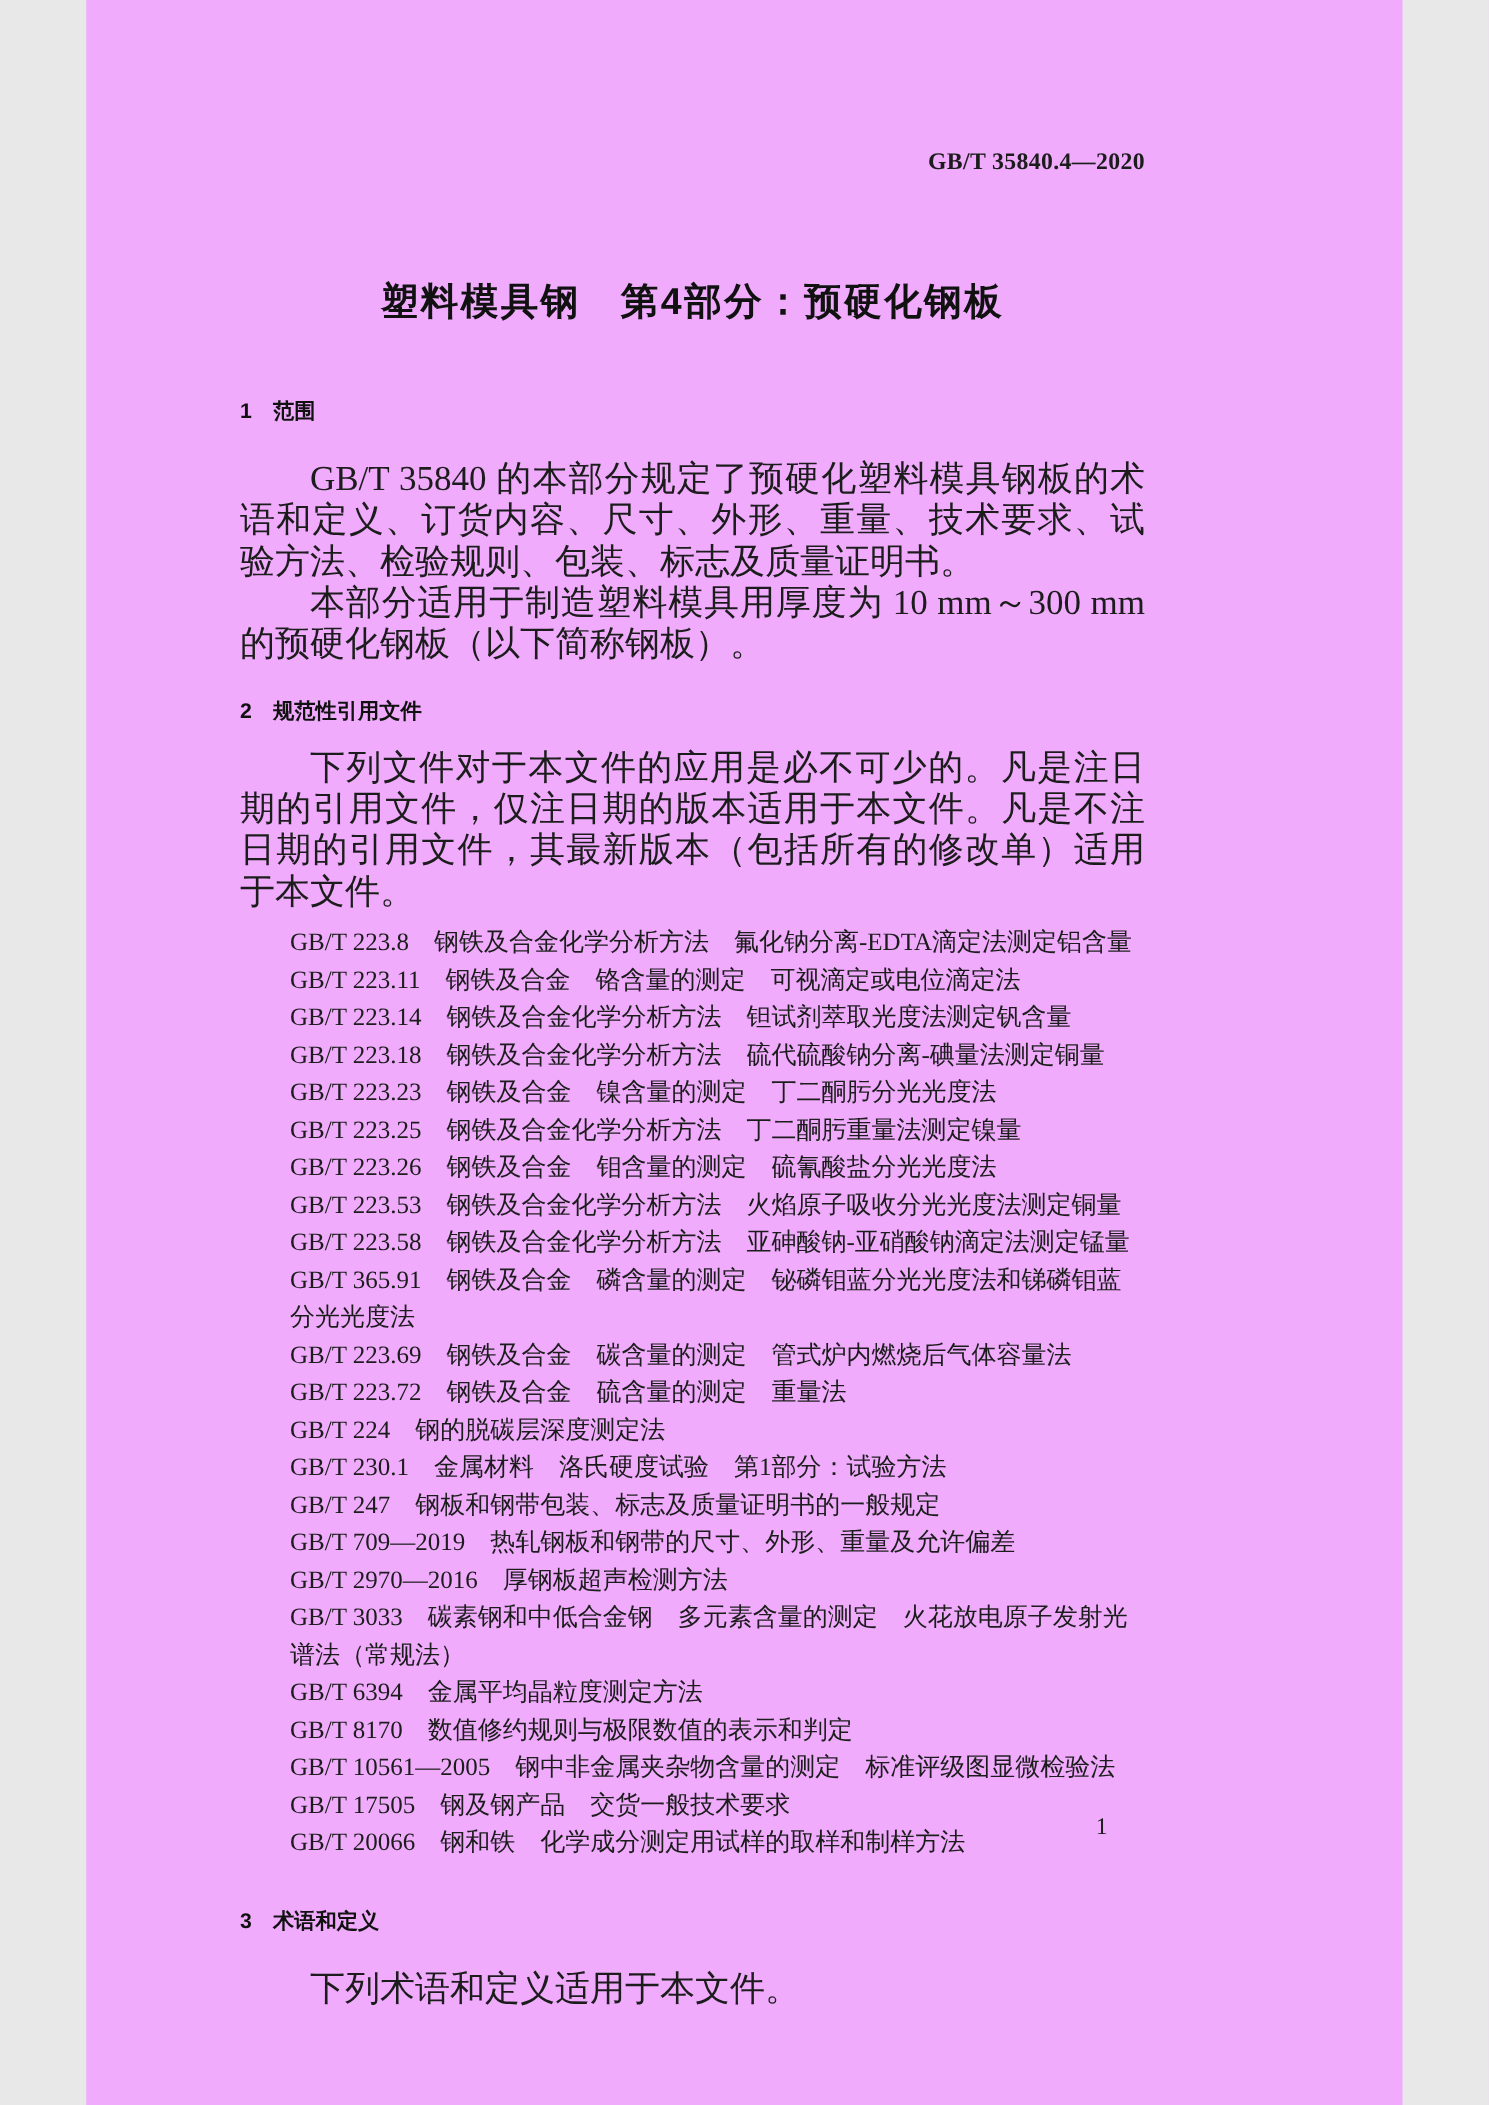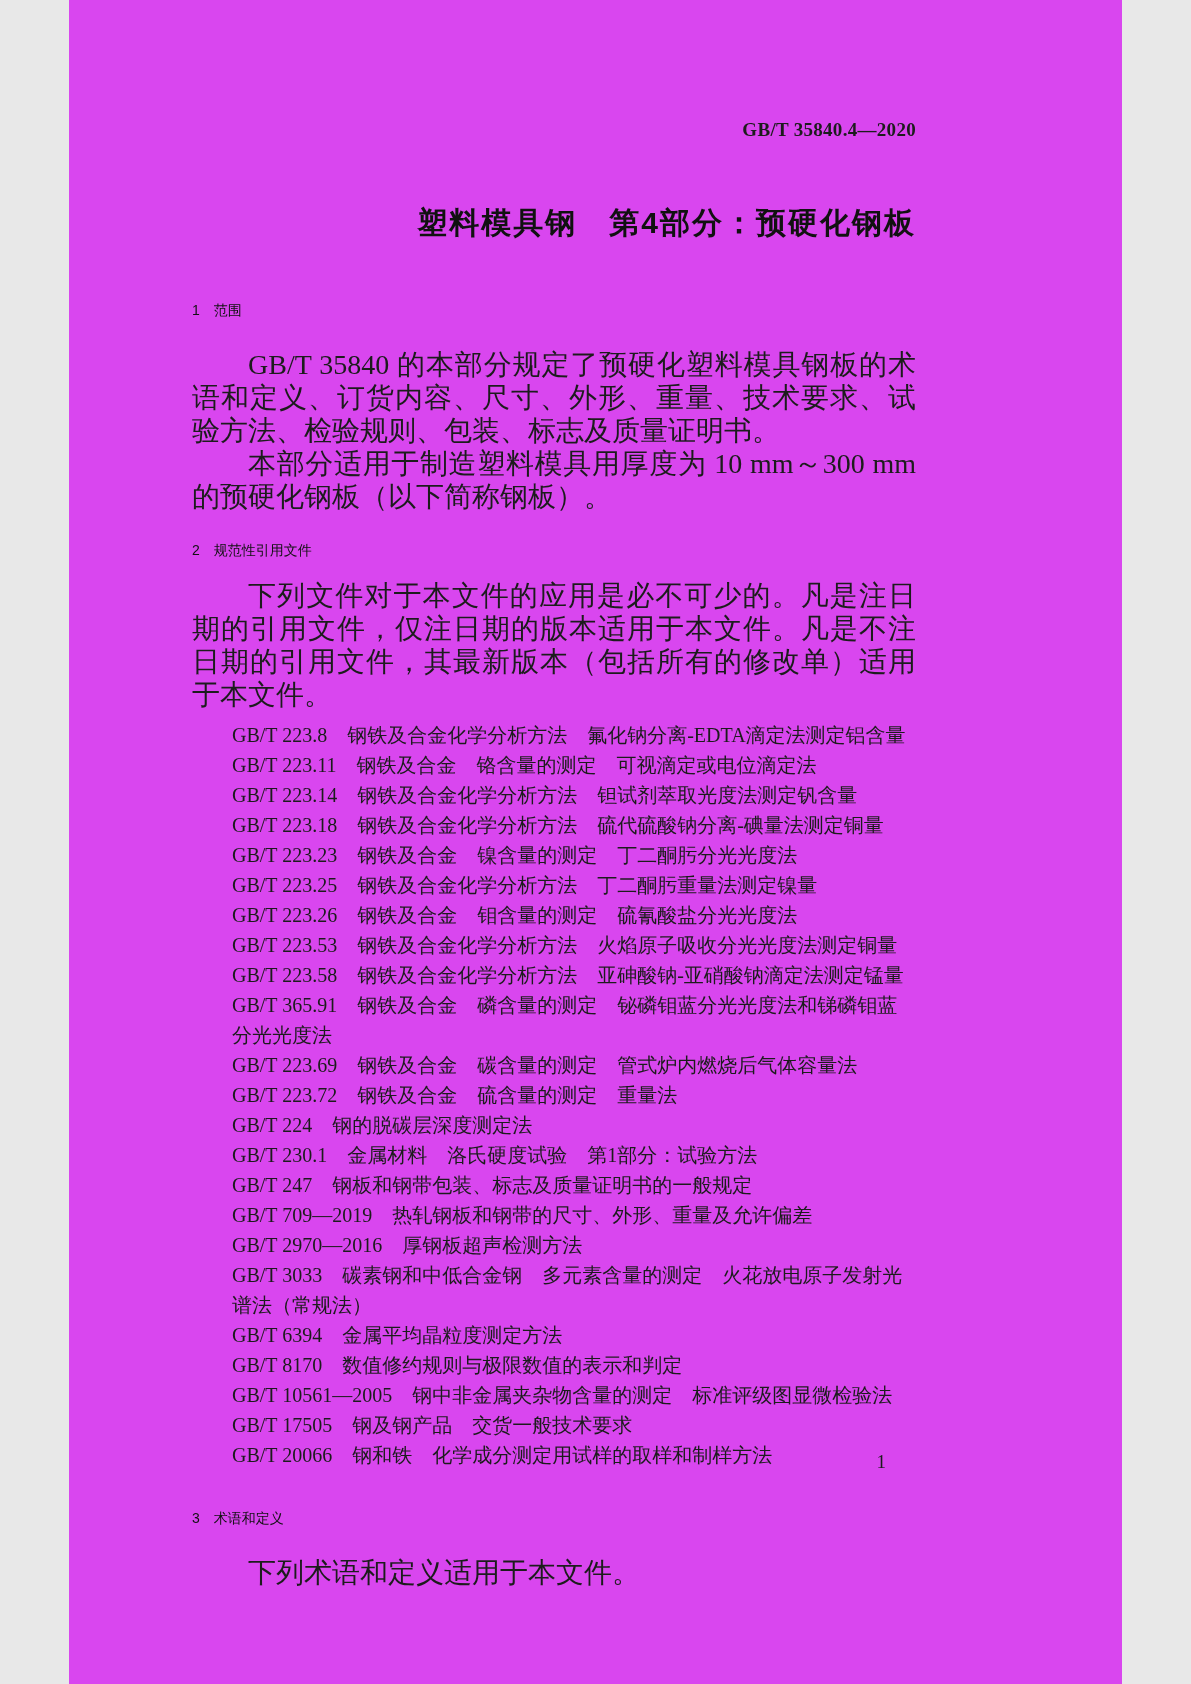--- a/index.html
+++ b/index.html
@@ -1,46 +1,46 @@
 <!DOCTYPE html>
 <html><head>
 <meta charset="utf-8">
 <style>
   html,body { margin:0; padding:0; background:#e8e8e8; }
   .page {
     position:relative;
     width:1053px; height:1684px;
     margin:0 auto;
-    background:#d946ef;
+    background:#f0abfc;
     box-sizing:border-box;
     padding:118px 206px 0 123px;
     font-family:"Liberation Serif", serif;
     color:#1c1c1c;
   }
   .doc-number {
     text-align:right;
     font-size:19px;
     font-weight:600;
     letter-spacing:0.3px;
     line-height:24px;
   }
   .doc-title {
-    margin-top:60px;
-    text-align:right;
+    margin-top:79px;
+    text-align:center;
     font-family:"Liberation Sans", sans-serif;
     font-size:30px;
     font-weight:700;
     letter-spacing:2px;
     line-height:42px;
     color:#111;
   }
   .section-heading {
     font-family:"Liberation Sans", sans-serif;
-    font-size:14px;
-    font-weight:400;
+    font-size:17px;
+    font-weight:700;
     line-height:28px;
     color:#111;
   }
   .sh-1 { margin-top:52px; }
   .sh-2 { margin-top:23px; }
   .sh-3 { margin-top:34px; }
   .para {
     margin:0;
     margin-top:24px;
     font-size:28px;

